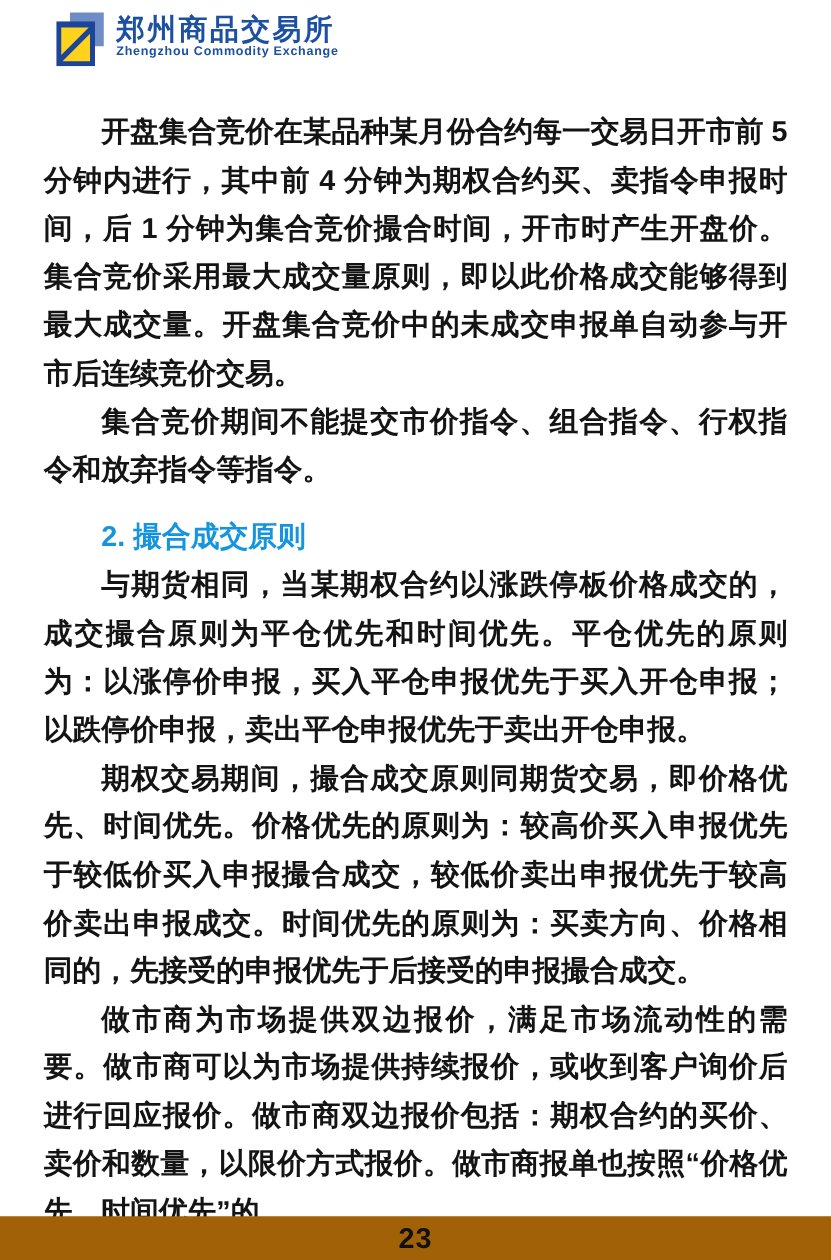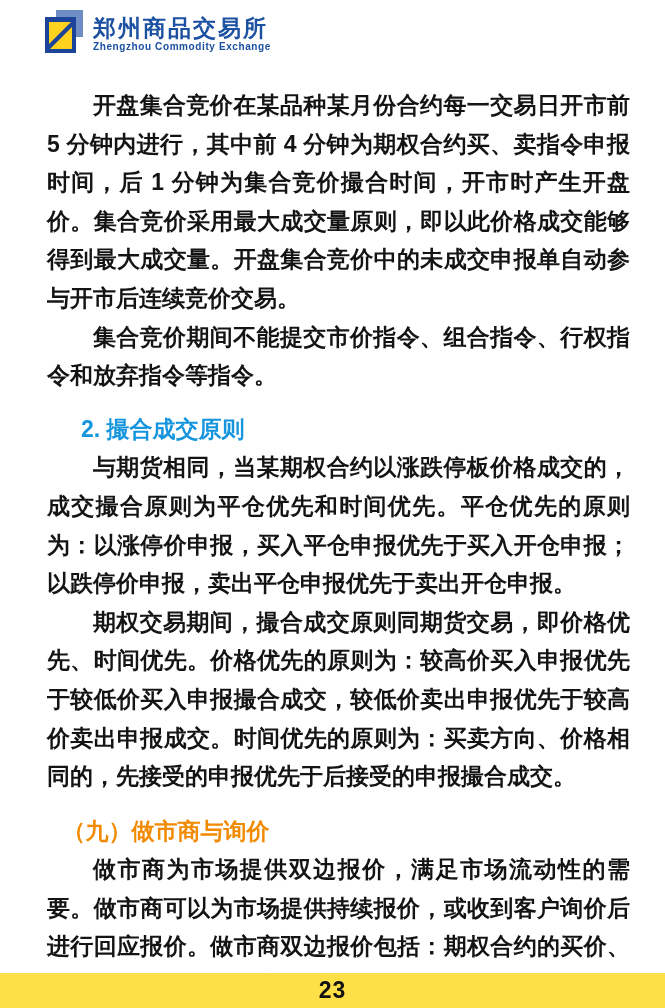--- a/index.html
+++ b/index.html
@@ -13,21 +13,20 @@
     overflow: hidden;
     font-family: "Liberation Sans", "DejaVu Sans", sans-serif;
   }
 
   
   .header {
     position: absolute;
     top: 10px;
     left: 45px;
     display: flex;
-    align-items: center;
     gap: 8px;
   }
   .logo-mark {
     position: relative;
     width: 40px;
     height: 46px;
     flex: 0 0 auto;
   }
   .logo-back-square {
     position: absolute;
@@ -66,21 +65,21 @@
     top: 86px;
     left: 0;
     width: 665px;
     padding: 0 35px;
     color: #141414;
     font-size: 23px;
     font-weight: bold;
     line-height: 38.6px;
     text-align: justify;
   }
-  .para { text-indent: 2em; margin-left: 12px; }
+  .para { text-indent: 2em; }
   .heading-blue {
     text-indent: 2em;
     font-weight: bold;
     margin-top: 15px;
   }
   .heading-orange {
     text-indent: 1.2em;
     font-weight: bold;
     margin-top: 16px;
   }
@@ -122,21 +121,20 @@
       <span class="logo-en">Zhengzhou Commodity Exchange</span>
     </div>
   </div>
 
   <div class="content">
     <p class="para">开盘集合竞价在某品种某月份合约每一交易日开市前 5 分钟内进行，其中前 4 分钟为期权合约买、卖指令申报时间，后 1 分钟为集合竞价撮合时间，开市时产生开盘价。集合竞价采用最大成交量原则，即以此价格成交能够得到最大成交量。开盘集合竞价中的未成交申报单自动参与开市后连续竞价交易。</p>
     <p class="para">集合竞价期间不能提交市价指令、组合指令、行权指令和放弃指令等指令。</p>
     <p class="heading-blue" id="heading-blue" style="color: rgb(20, 149, 221);">2. 撮合成交原则</p>
     <p class="para">与期货相同，当某期权合约以涨跌停板价格成交的，成交撮合原则为平仓优先和时间优先。平仓优先的原则为：以涨停价申报，买入平仓申报优先于买入开仓申报；以跌停价申报，卖出平仓申报优先于卖出开仓申报。</p>
     <p class="para">期权交易期间，撮合成交原则同期货交易，即价格优先、时间优先。价格优先的原则为：较高价买入申报优先于较低价买入申报撮合成交，较低价卖出申报优先于较高价卖出申报成交。时间优先的原则为：买卖方向、价格相同的，先接受的申报优先于后接受的申报撮合成交。</p>
-    <p class="heading-orange" id="heading-orange" style="color: rgb(241, 138, 0);">（九）做市商与询价</p>
     <p class="para">做市商为市场提供双边报价，满足市场流动性的需要。做市商可以为市场提供持续报价，或收到客户询价后进行回应报价。做市商双边报价包括：期权合约的买价、卖价和数量，以限价方式报价。做市商报单也按照“价格优先、时间优先”的</p>
   </div>
 
-  <div class="footer" id="footer-bar" style="background: #fde047;">
+  <div class="footer" id="footer-bar" style="background: #a16207;">
     <span class="page-number">23</span>
   </div>
 
 </div>
 
 </body></html>

